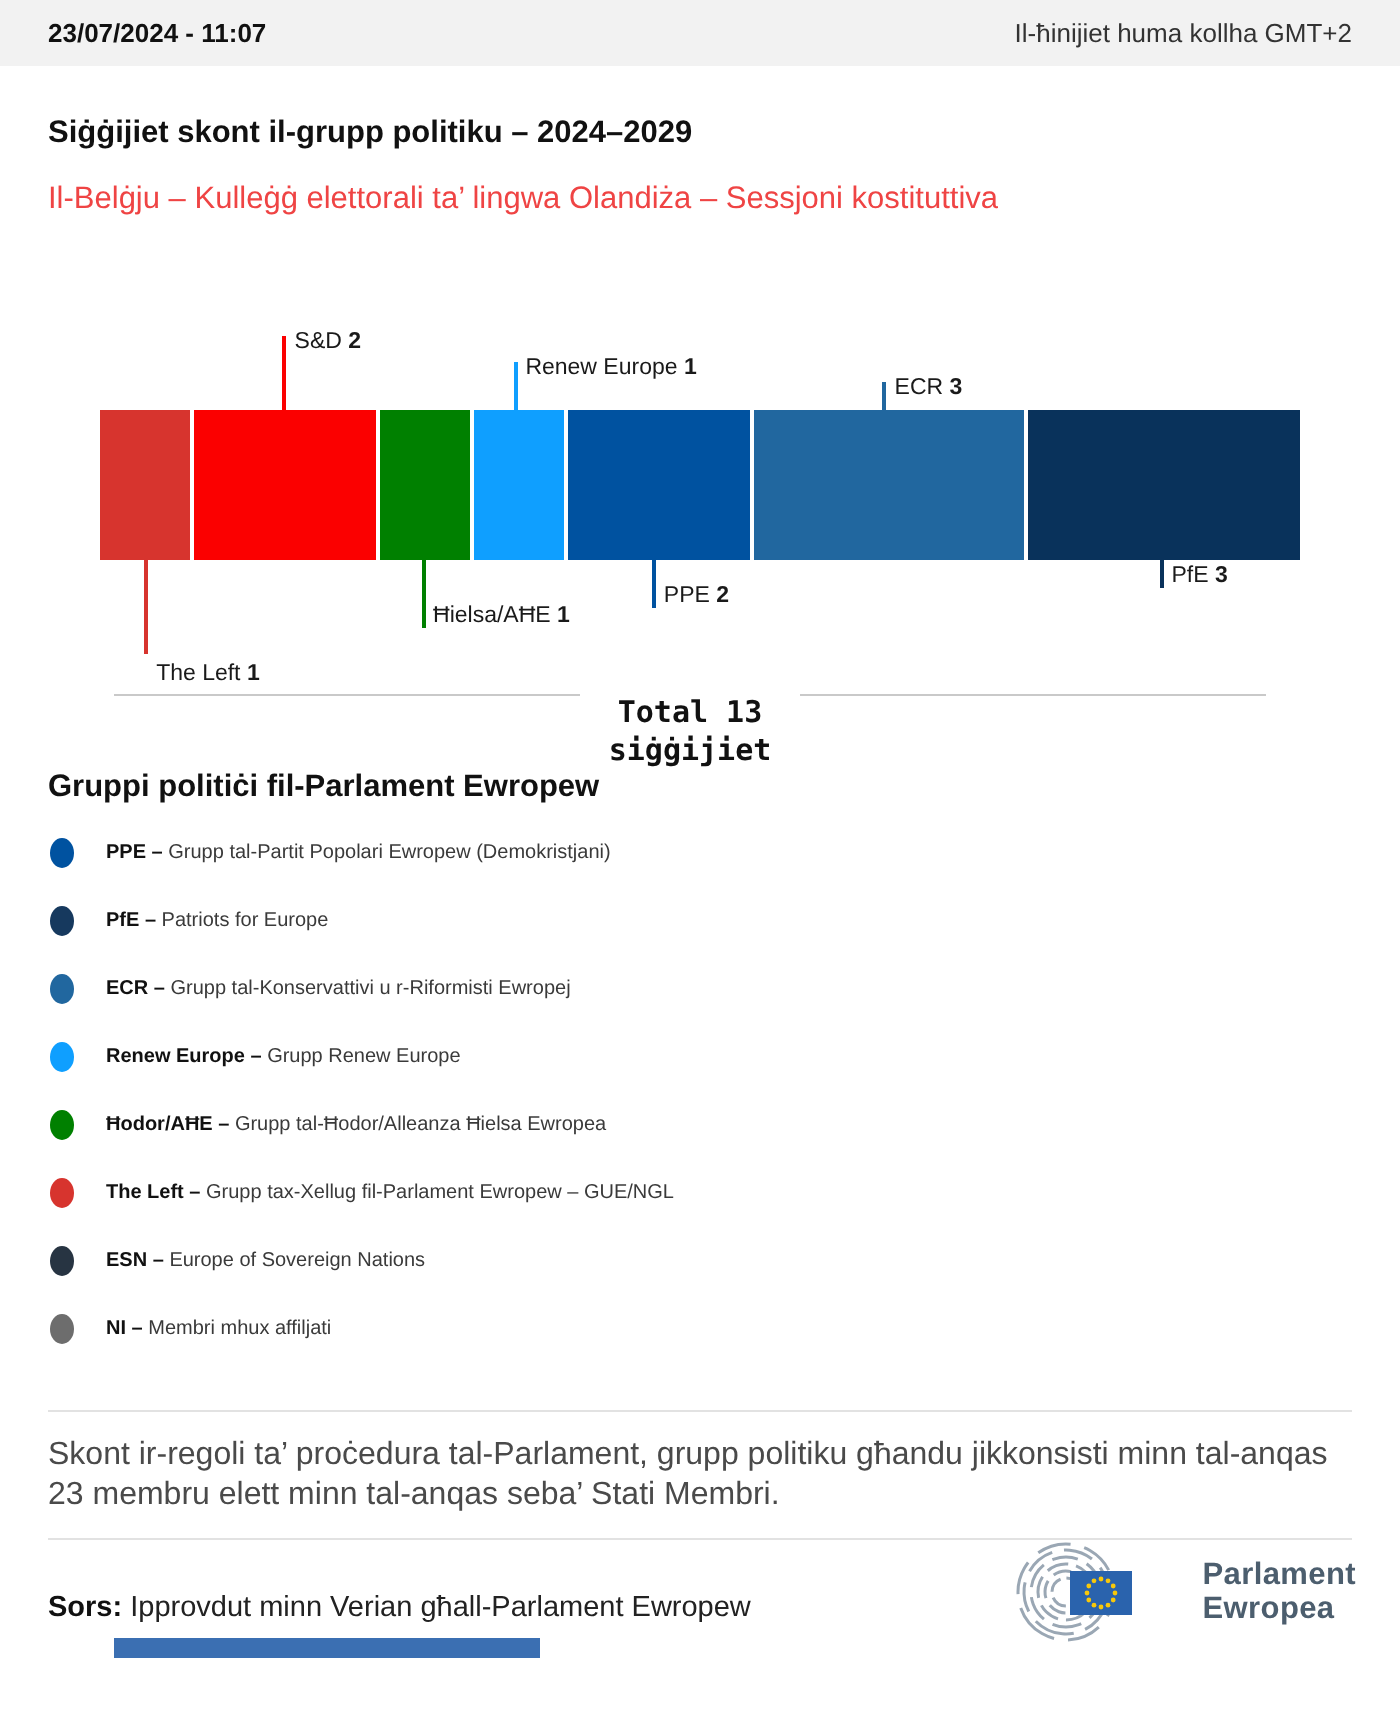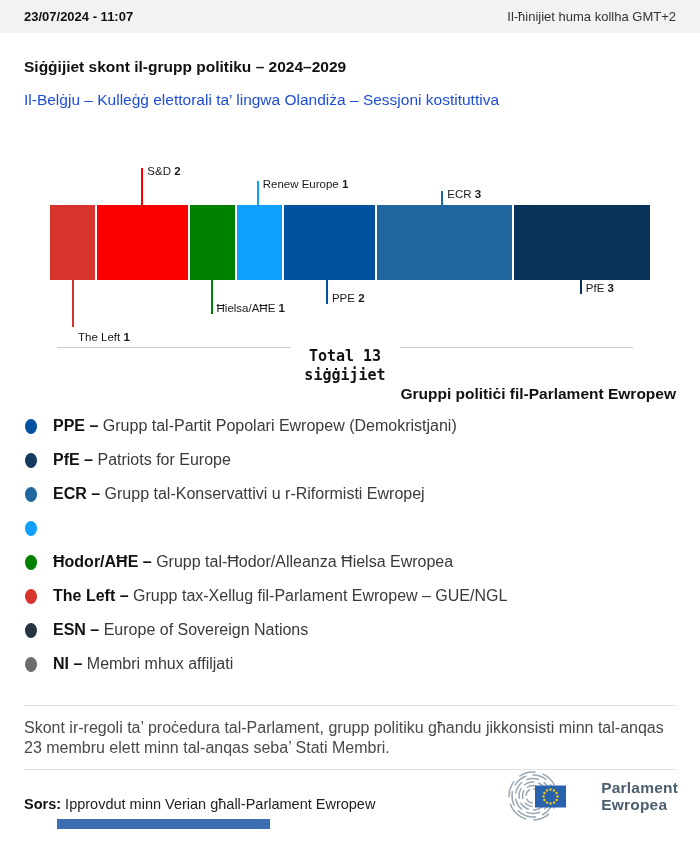--- a/index.html
+++ b/index.html
@@ -5,38 +5,38 @@
   html,body{margin:0;padding:0;}
   body{
     width:700px;height:856px;position:relative;overflow:hidden;
     background:#ffffff;font-family:"Liberation Sans",sans-serif;color:#111;
   }
   .header{height:33px;background:#f2f2f2;display:flex;justify-content:space-between;align-items:center;padding:0 24px;}
   .header .dt{font-weight:bold;font-size:13px;color:#111;}
   .header .tz{font-size:13px;color:#333;}
 
   .title{margin:25px 24px 0;font-size:15.5px;font-weight:bold;color:#111;}
-  .subtitle{margin:15px 24px 0;font-size:15.5px;font-weight:400;color:#1d4ed8;}
+  .subtitle{margin:15px 24px 0;font-size:15.5px;font-weight:400;color:#ef4444;}
 
   .chart-wrap{position:relative;margin:46px 50px 0;height:180px;}
   .bar{position:absolute;top:50px;left:0;right:0;height:75px;display:flex;gap:2px;}
   .seg{height:100%;}
   .leader{position:absolute;width:2px;}
   .clabel{position:absolute;font-size:11.5px;color:#1a1a1a;white-space:nowrap;line-height:12px;}
   .clabel b{font-weight:bold;}
 
   .total-row{display:flex;align-items:flex-start;margin:12px 67px 0 57px;}
   .total-row .rule{flex:1;height:1px;background:#c9c9c9;}
   .total-text{padding:0 14px;text-align:center;font-family:"DejaVu Sans Mono",monospace;font-weight:bold;font-size:15px;line-height:19px;color:#111;}
 
-  .legend-heading{margin:0 24px 0;font-size:15.5px;font-weight:bold;color:#111;text-align:right;}
+  .legend-heading{margin:0 24px 0;font-size:15.5px;font-weight:bold;color:#111;}
   .legend-list{margin-top:6px;}
   .lrow{display:flex;align-items:center;height:34px;padding-left:25px;}
   .dot{width:12px;height:15px;border-radius:50%;flex:0 0 12px;margin-right:16px;}
-  .ltext{font-size:16px;color:#3a3a3a;text-align:center;}
+  .ltext{font-size:10px;color:#3a3a3a;text-align:center;}
   .ltext b{color:#111;font-weight:bold;}
 
   .divider{height:1px;background:#e2e2e2;margin:0 24px;}
   .div1{margin-top:24px;}
   .note{margin:12px 24px 0;max-width:652px;font-size:16px;line-height:19.5px;color:#4a4a4a;}
   .div2{margin-top:12px;}
 
   .footer-bottom{position:relative;height:59px;}
   .sors{position:absolute;left:24px;top:26px;font-size:14.5px;color:#222;}
   .sors b{color:#111;}
@@ -101,20 +101,21 @@
     <div class="lrow">
       <span class="dot" style="background: rgb(22, 57, 94);"></span>
       <span class="ltext"><b>PfE – </b><span>Patriots for Europe</span></span>
     </div>
     <div class="lrow">
       <span class="dot" style="background: rgb(33, 103, 159);"></span>
       <span class="ltext"><b>ECR – </b><span>Grupp tal-Konservattivi u r-Riformisti Ewropej</span></span>
     </div>
     <div class="lrow">
       <span class="dot" style="background: rgb(15, 159, 255);"></span>
+      <span class="ltext"><b>Renew Europe – </b><span>Grupp Renew Europe</span></span>
     </div>
     <div class="lrow">
       <span class="dot" style="background: rgb(0, 128, 0);"></span>
       <span class="ltext"><b>Ħodor/AĦE – </b><span>Grupp tal-Ħodor/Alleanza Ħielsa Ewropea</span></span>
     </div>
     <div class="lrow">
       <span class="dot" style="background: rgb(215, 52, 46);"></span>
       <span class="ltext"><b>The Left – </b><span>Grupp tax-Xellug fil-Parlament Ewropew – GUE/NGL</span></span>
     </div>
     <div class="lrow">

